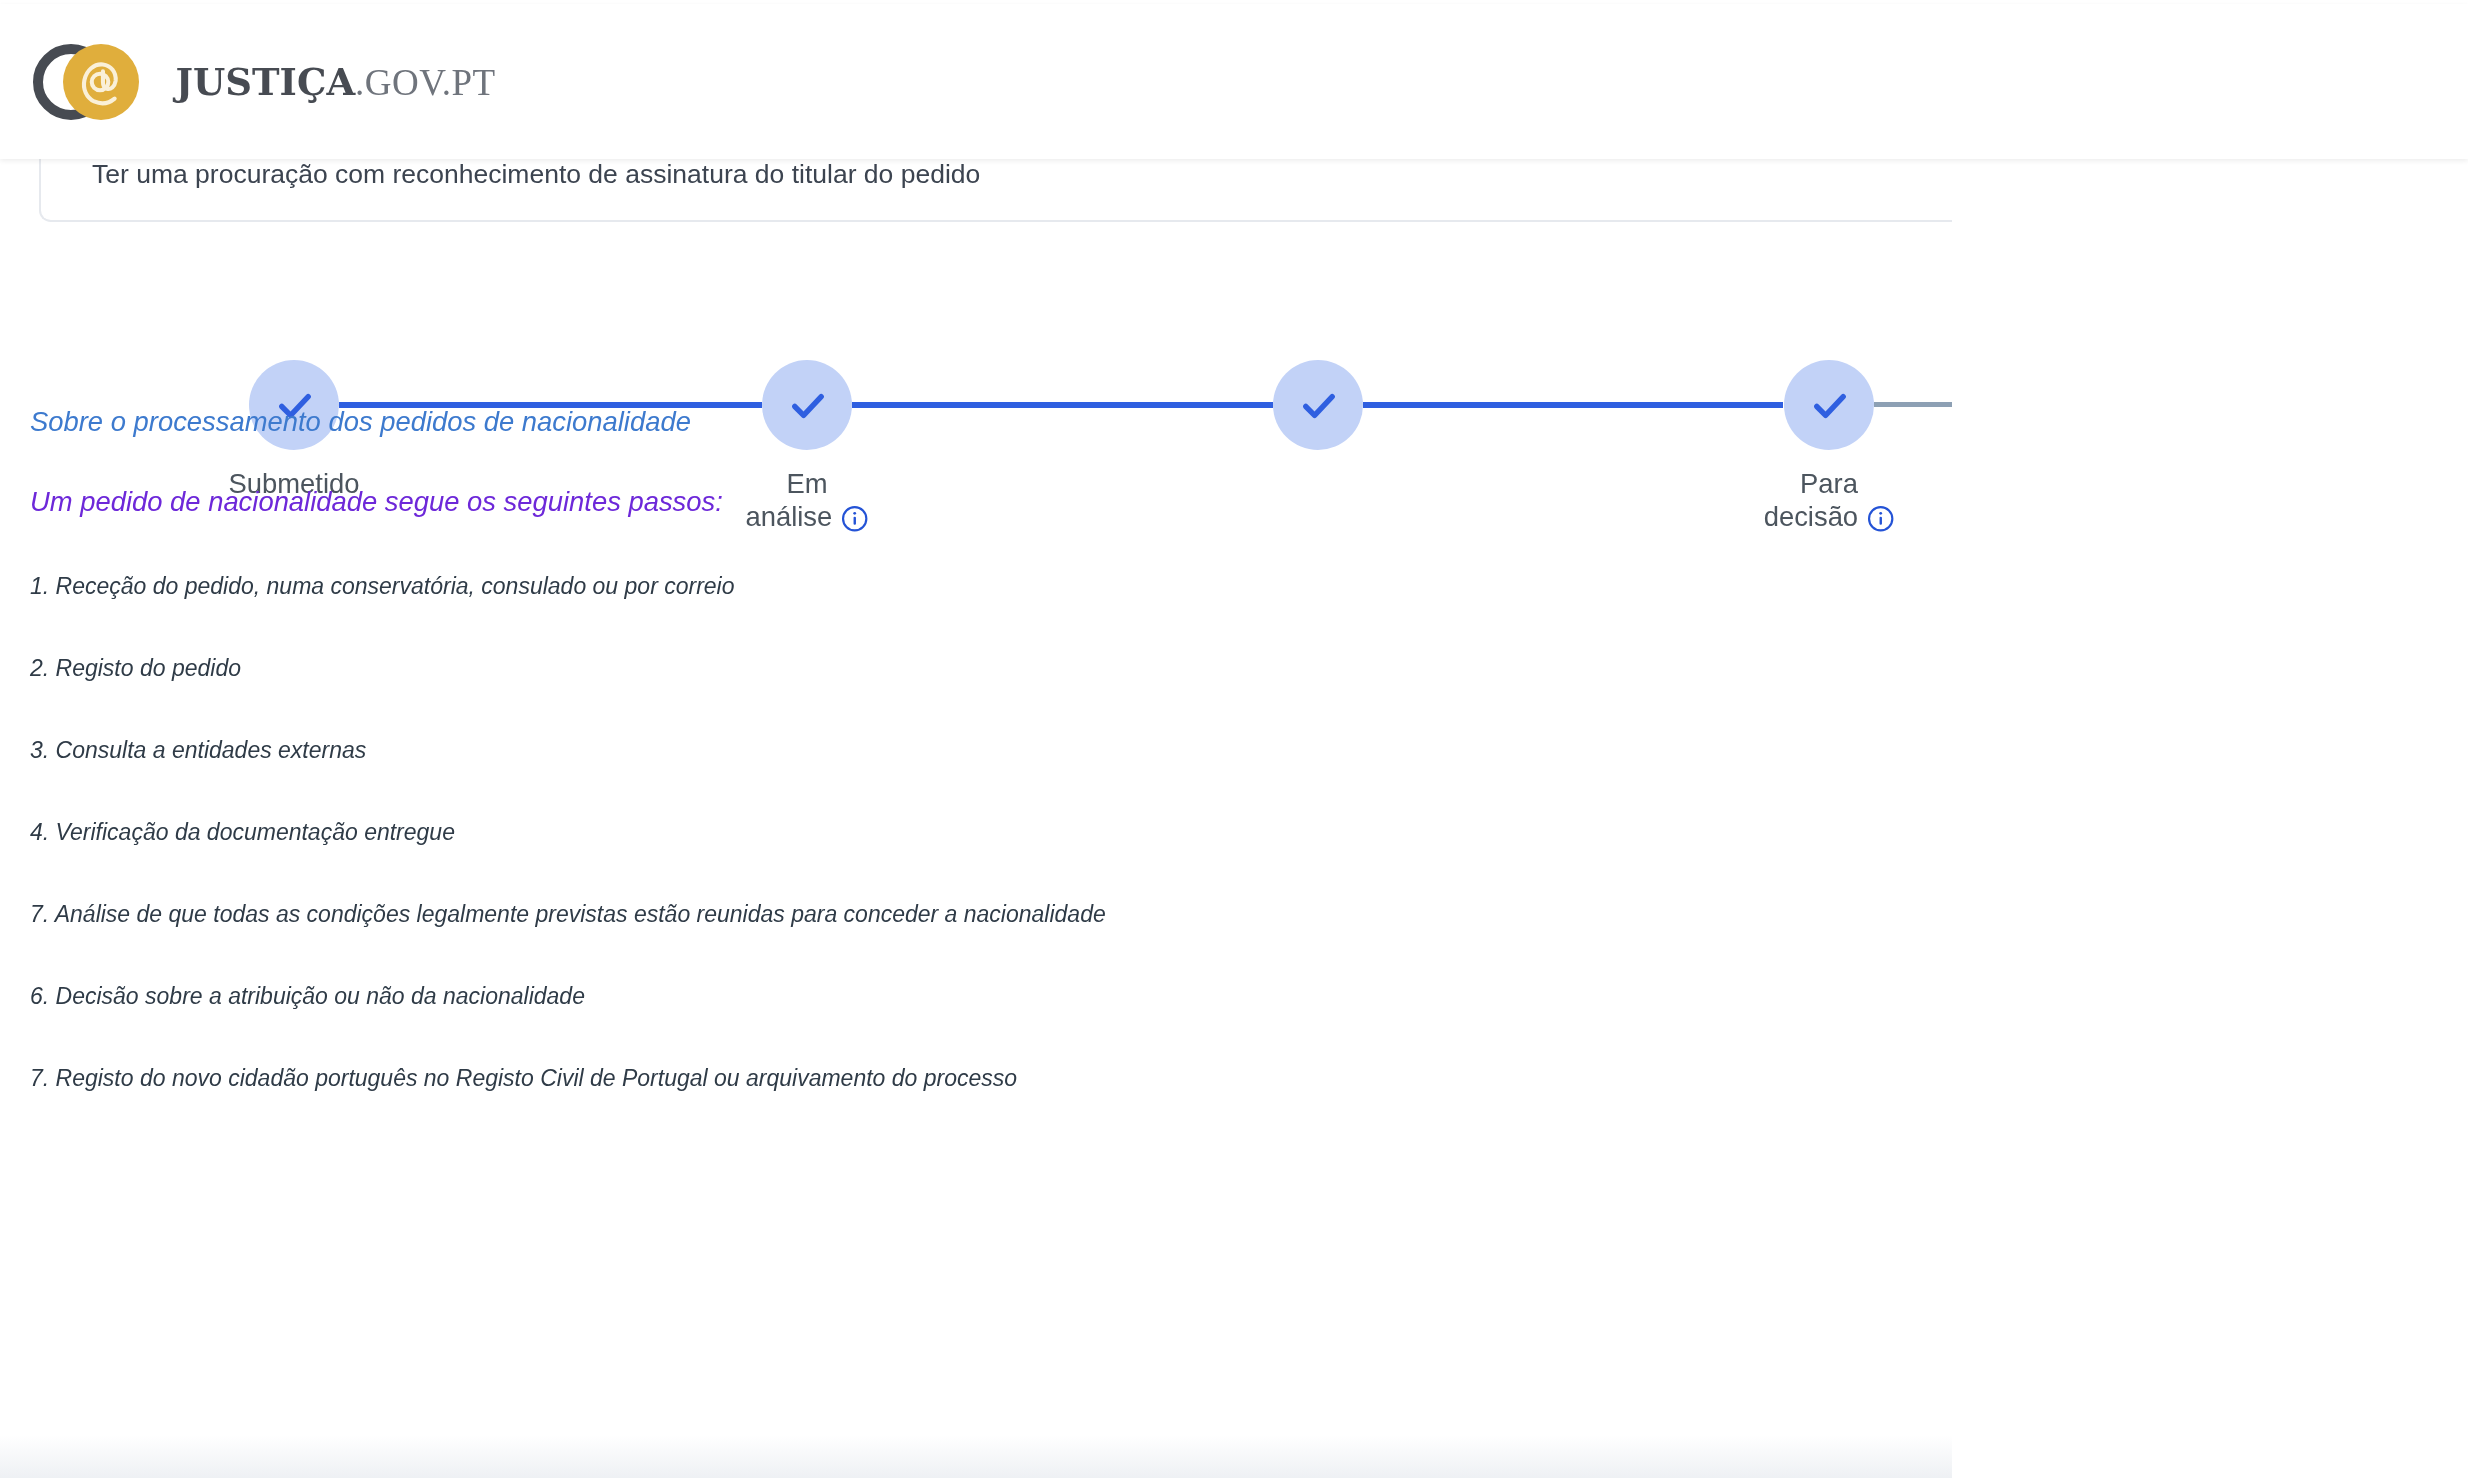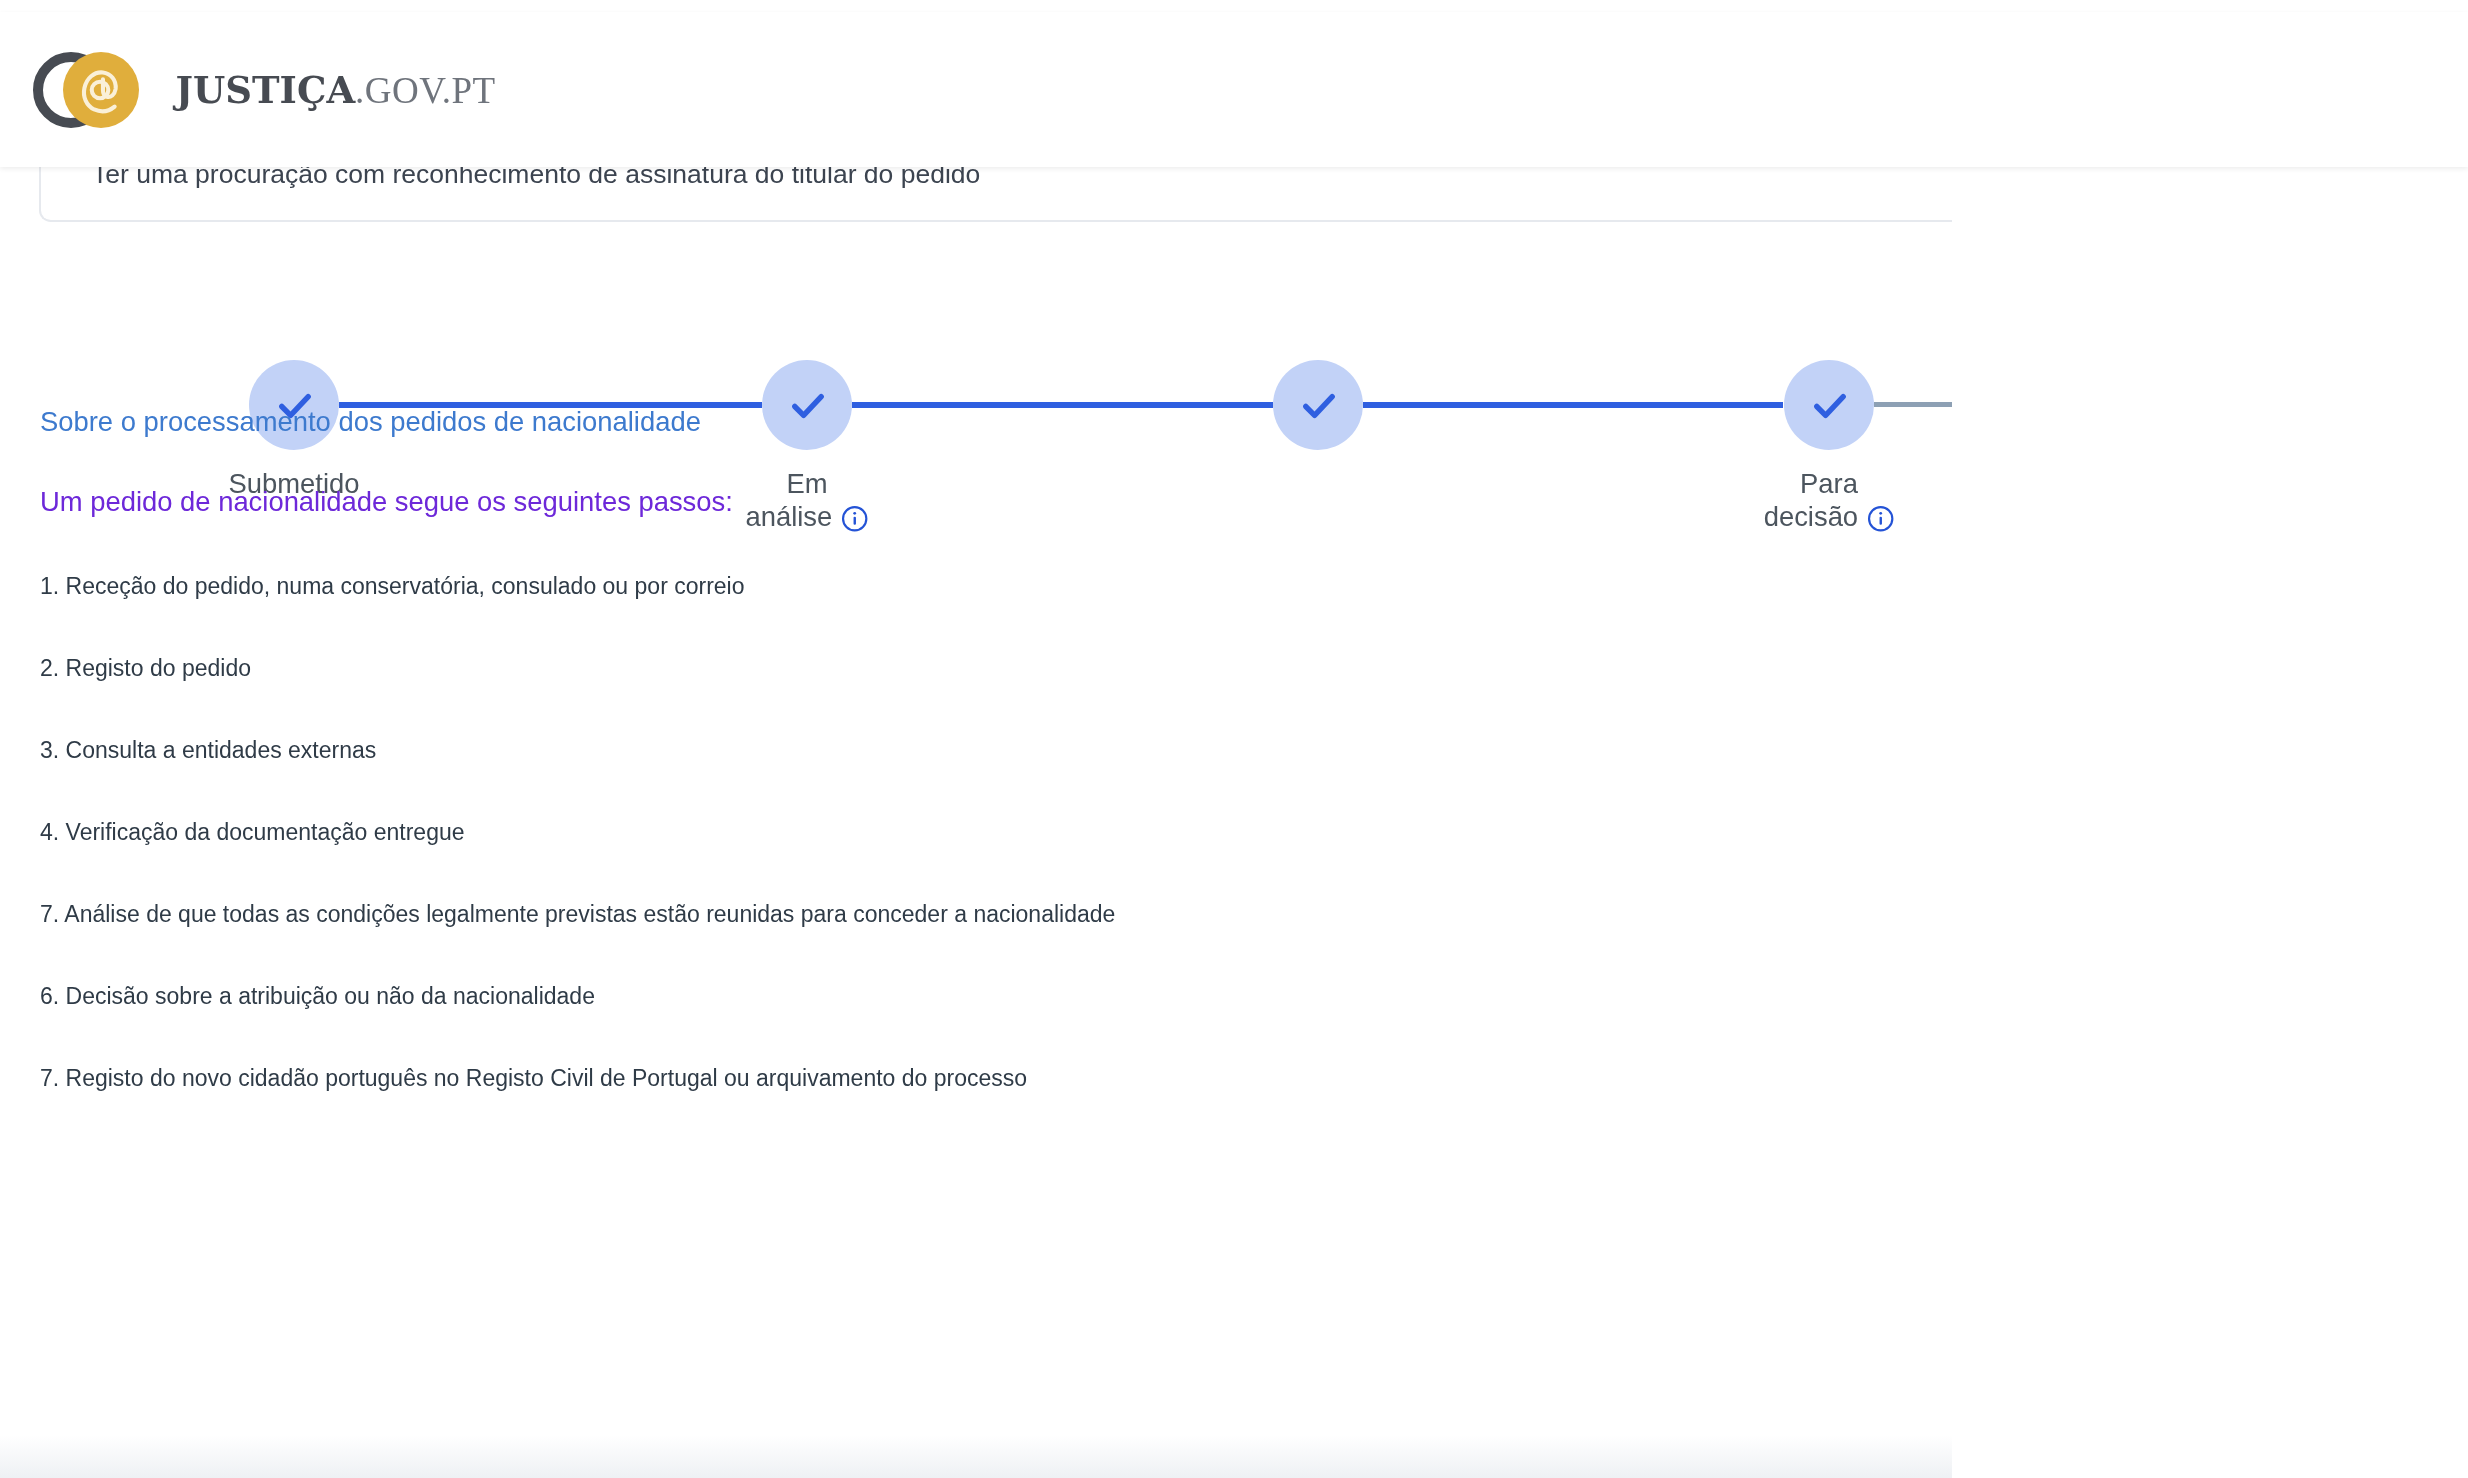--- a/index.html
+++ b/index.html
@@ -7,21 +7,21 @@
     margin: 0; padding: 0;
     width: 2468px; height: 1478px;
     background: #ffffff;
     font-family: "Liberation Sans", sans-serif;
     overflow: hidden;
   }
 
   
   .site-header {
     position: absolute;
-    top: 12px; left: 0;
+    top: 4px; left: 0;
     width: 2468px;
     height: 155px;
     background: #ffffff;
     box-shadow: 0 2px 4.9px rgba(0,0,0,0.07);
     z-index: 30;
     display: flex;
     align-items: center;
   }
   .brand {
     display: flex;
@@ -165,22 +165,23 @@
     flex: 0 0 auto;
     display: inline-block;
     position: relative;
     top: 2px;
   }
 
   
   .content {
     position: absolute;
     top: 253px;
-    left: 40px;
+    left: 30px;
     width: 2352px;
+    font-style: italic;
   }
   .section-link {
     font-size: 27.4px;
     color: #3d7ace;
     line-height: 1;
     margin: 0 0 0 0;
     cursor: pointer;
     display: inline-block;
   }
   .para {

